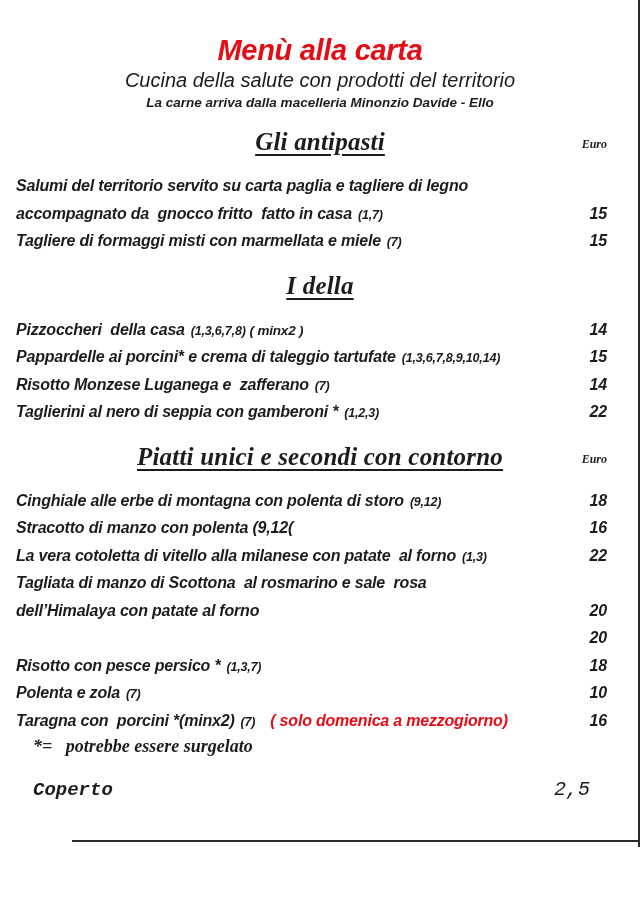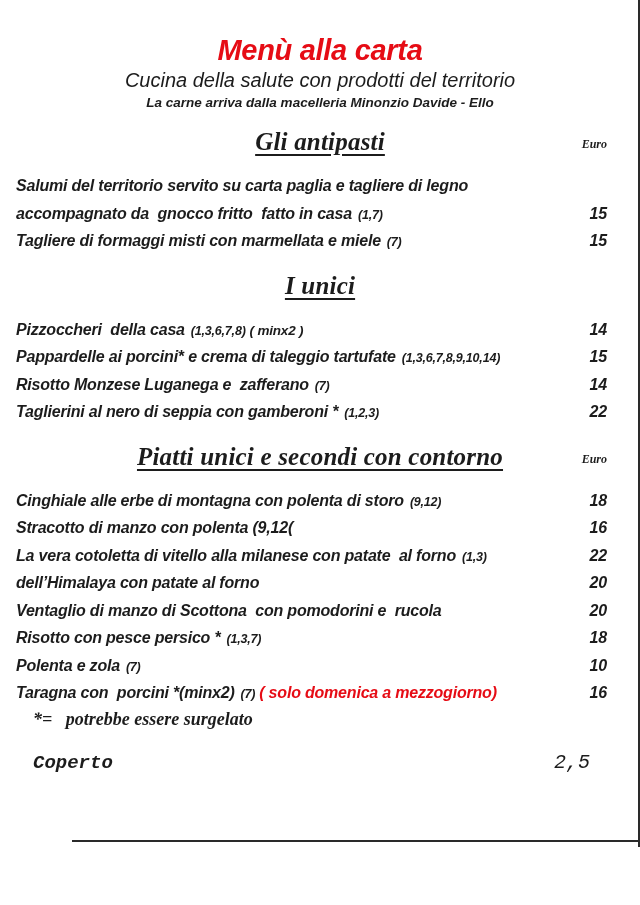--- a/index.html
+++ b/index.html
@@ -45,21 +45,21 @@
   .row {
     display:flex; align-items:baseline;
     padding:0 33px 0 16px;
     height:27.5px; line-height:27.5px;
     font-style:italic; font-weight:bold;
     font-size:16px; letter-spacing:-0.2px;
   }
   .row .t   { white-space:pre; }
   .row .n   { white-space:pre; font-size:12.5px; margin-left:6px; }
   .row .sfx { white-space:pre; font-size:13.5px; margin-left:4px; }
-  .row .redtxt { white-space:pre; color:var(--accent, #e60c15); margin-left:4px; }
+  .row .redtxt { white-space:pre; color:var(--accent, #e60c15); margin-left:15px; }
   .row .price { margin-left:auto; flex-shrink:0; font-size:16px; padding-left:8px; }
 
   
   .footnote {
     margin-top:3px; padding-left:33px;
     font-family:"Liberation Serif", serif;
     font-style:italic; font-weight:600;
     font-size:18px; line-height:18px;
     white-space:pre;
   }
@@ -103,21 +103,21 @@
       <span class="price">15</span>
     </div>
     <div class="row">
       <span class="t">Tagliere di formaggi misti con marmellata e miele</span>
       <span class="n">(7)</span>
       <span class="price">15</span>
     </div>
   </div>
 
   <div class="section-heading">
-    <span class="h">I unici</span>
+    <span class="h">I della</span>
     <span class="euro"></span>
   </div>
   <div class="rows">
     <div class="row">
       <span class="t">Pizzoccheri  della casa</span>
       <span class="n">(1,3,6,7,8)</span>
       <span class="sfx">( minx2 )</span>
       <span class="price">14</span>
     </div>
     <div class="row">
@@ -151,26 +151,30 @@
       <span class="t">Stracotto di manzo con polenta (9,12(</span>
       <span class="n"></span>
       <span class="price">16</span>
     </div>
     <div class="row">
       <span class="t">La vera cotoletta di vitello alla milanese con patate  al forno</span>
       <span class="n">(1,3)</span>
       <span class="price">22</span>
     </div>
     <div class="row">
+      <span class="t">Tagliata di manzo di Scottona  al rosmarino e sale  rosa</span>
+      <span class="n"></span>
+      <span class="price"></span>
+    </div>
+    <div class="row">
       <span class="t">dell’Himalaya con patate al forno</span>
       <span class="n"></span>
       <span class="price">20</span>
     </div>
     <div class="row">
-      <span class="t">Ventaglio di manzo di Scottona  con pomodorini e  rucola</span>
       <span class="n"></span>
       <span class="price">20</span>
     </div>
     <div class="row">
       <span class="t">Risotto con pesce persico *</span>
       <span class="n">(1,3,7)</span>
       <span class="price">18</span>
     </div>
     <div class="row">
       <span class="t">Polenta e zola</span>

